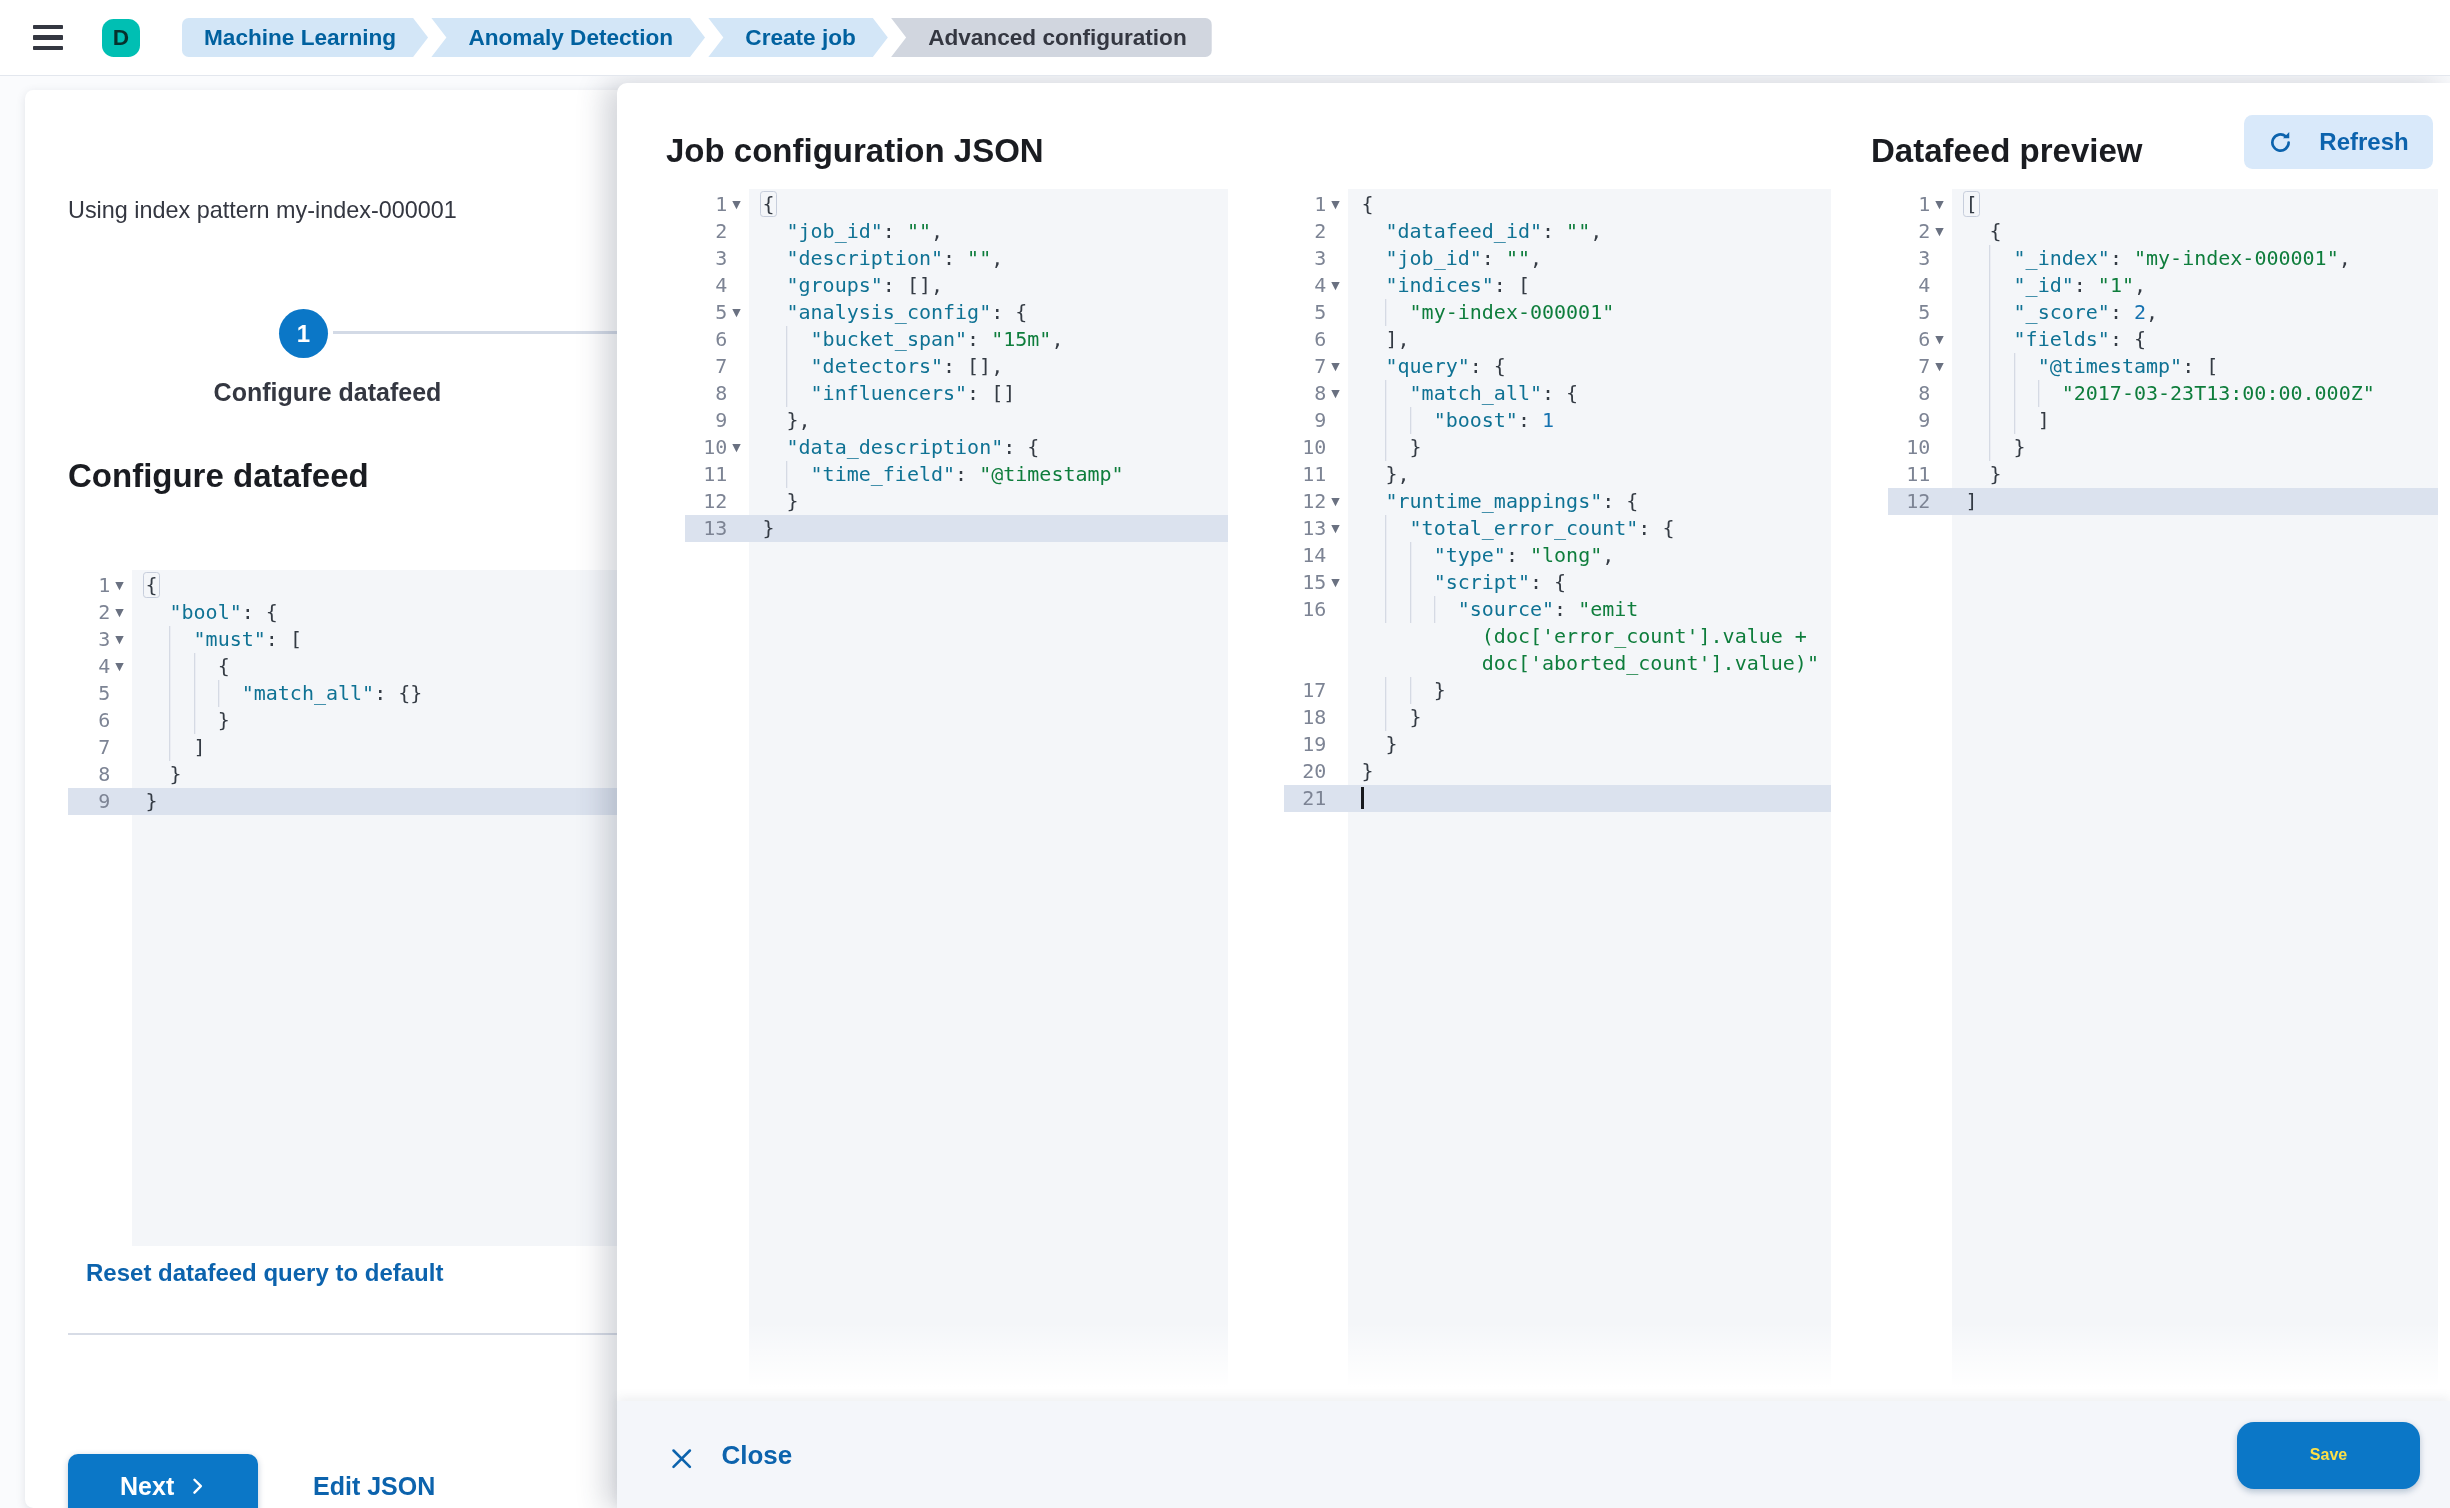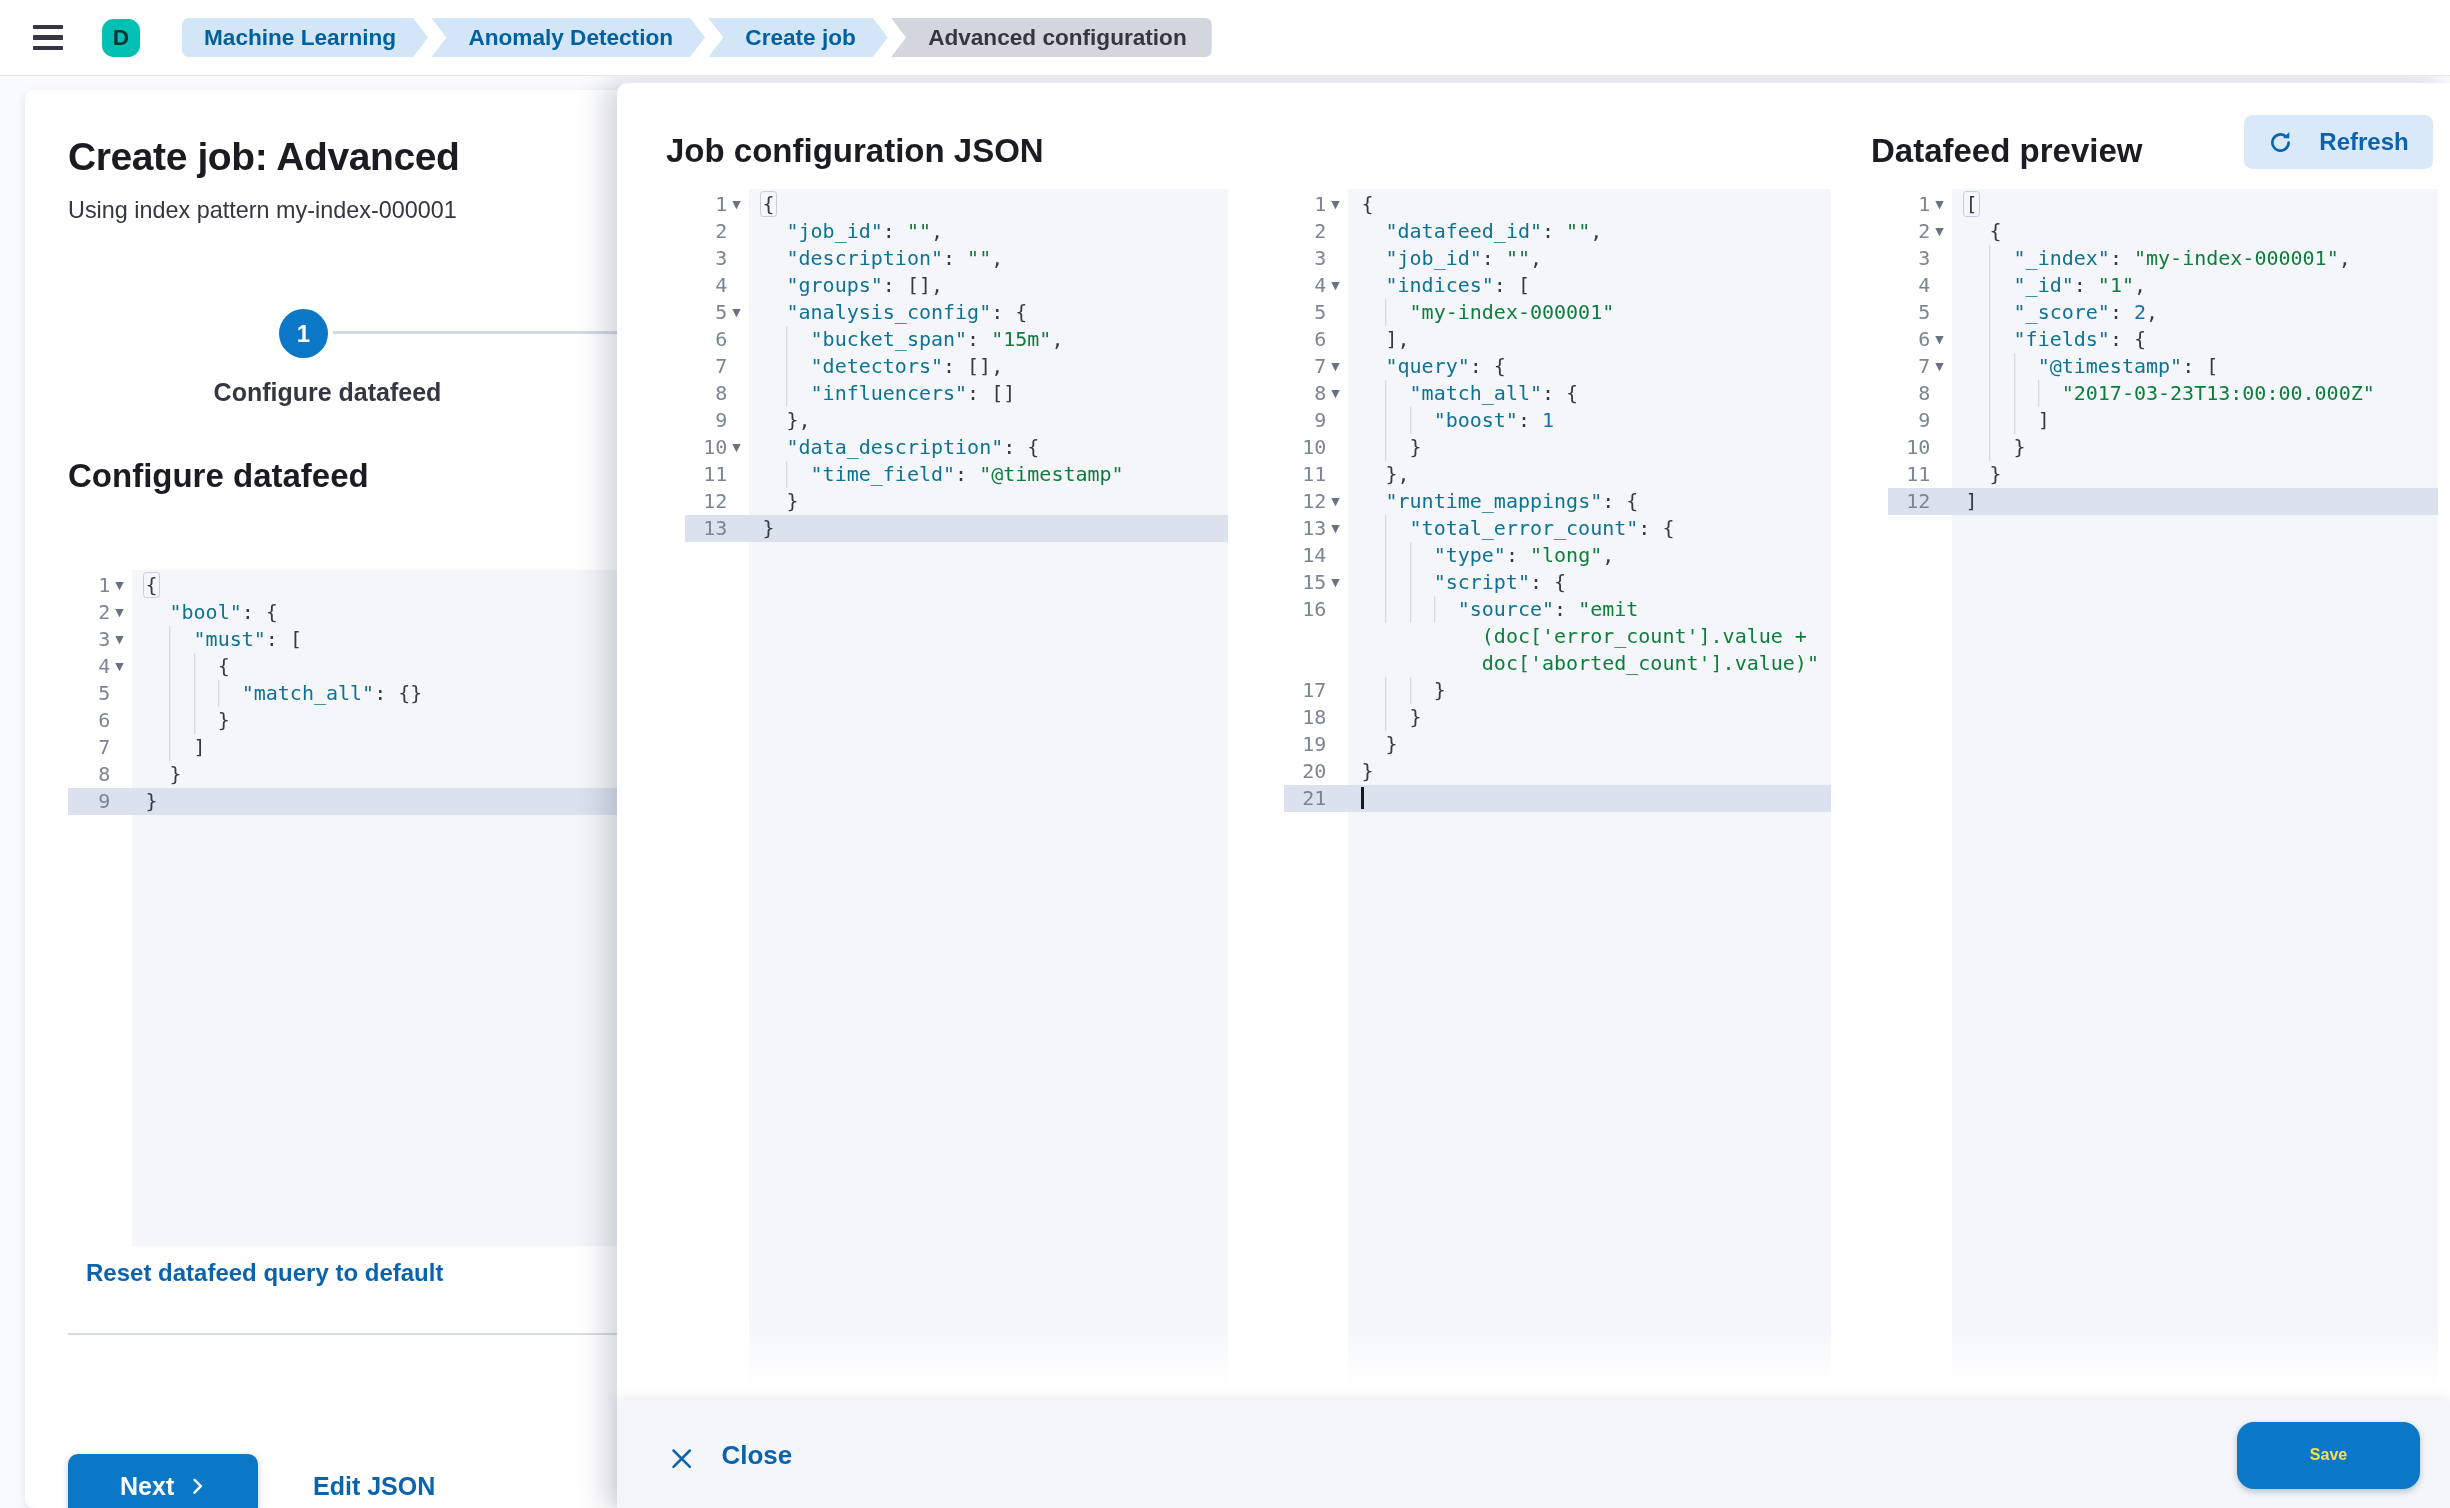--- a/index.html
+++ b/index.html
@@ -97,21 +97,20 @@
   <div class="avatar">D</div>
   <div class="breadcrumbs" id="breadcrumbs">
       <div class="crumb first">Machine Learning</div>
       <div class="crumb mid">Anomaly Detection</div>
       <div class="crumb mid">Create job</div>
       <div class="crumb last">Advanced configuration</div>
     </div>
 </div>
 
 <div id="card">
-  <div class="card-title">Create job: Advanced</div>
   <div class="card-sub">Using index pattern my-index-000001</div>
 
   <div class="step-circle">1</div>
   <div class="step-line"></div>
   <div class="step-label">Configure datafeed</div>
 
   <div class="section-heading">Configure datafeed</div>
   <div class="query-label">Elasticsearch query</div>
 
   <div class="editor" id="ed-query">

